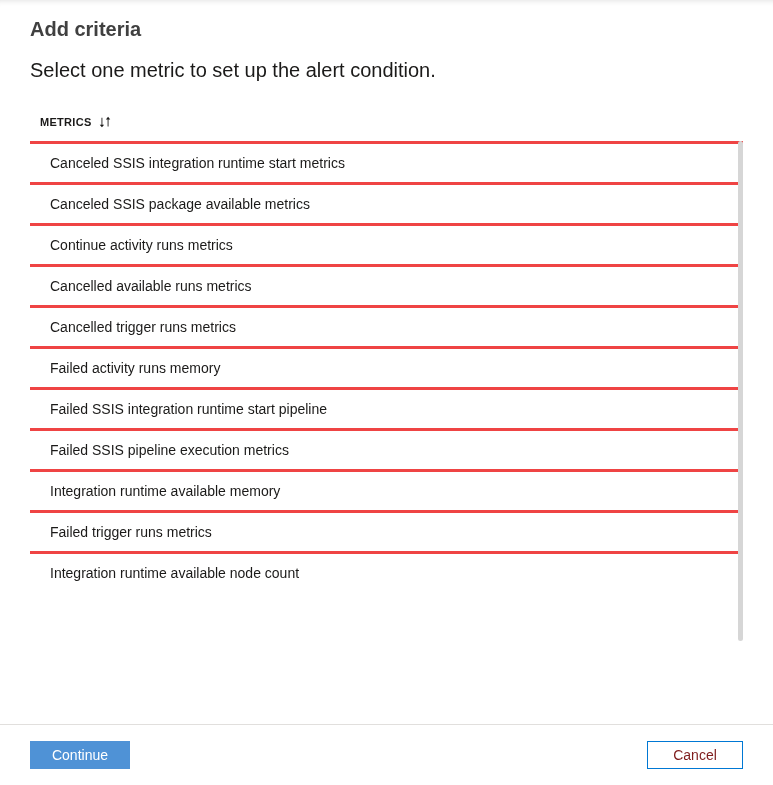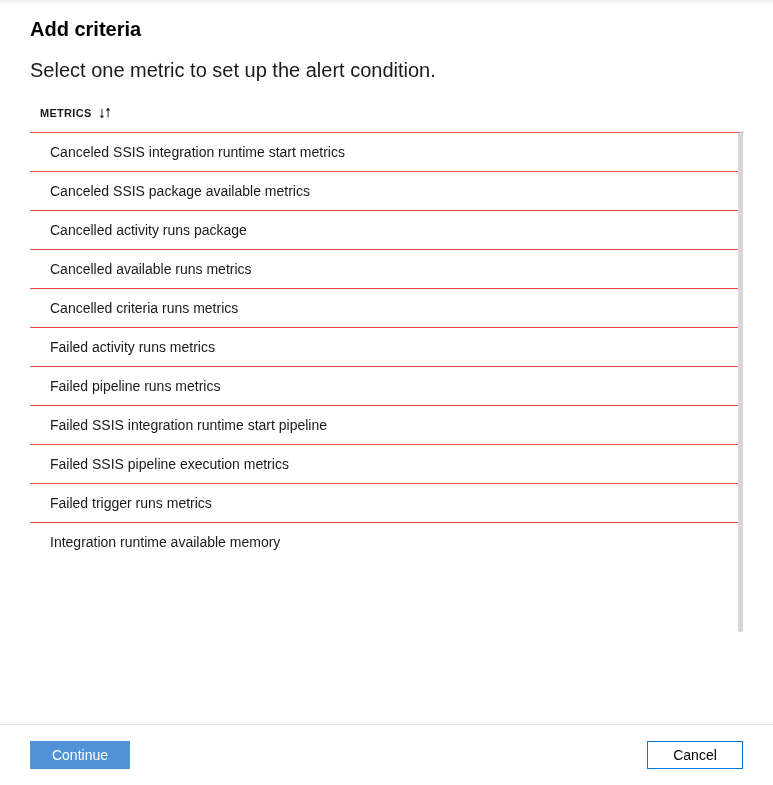--- a/index.html
+++ b/index.html
@@ -25,28 +25,28 @@
     .content-area {
       padding: 18px 30px 0 30px;
       flex: 1;
       overflow: hidden;
       display: flex;
       flex-direction: column;
     }
     .panel-title {
       font-size: 20px;
       font-weight: 600;
-      color: #000000;
+      color: #404040;
       margin-bottom: 18px;
     }
     .panel-subtitle {
       font-size: 20px;
       font-weight: 400;
       color: #1b1a19;
-      margin-bottom: 24px;
+      margin-bottom: 33px;
     }
     .metrics-header {
       display: inline-flex;
       align-items: center;
       gap: 6px;
       padding: 0 10px 12px 10px;
       cursor: pointer;
       user-select: none;
     }
     .metrics-header-label {
@@ -76,21 +76,21 @@
       top: 0;
       width: 5px;
       height: 500px;
       background: #d6d6d6;
       border-radius: 3px;
     }
     .metric-row {
       padding: 11px 20px;
       font-size: 14px;
       color: #1b1a19;
-      border-top: 1px solid #ef4444;
+      border-top: 3px solid #ef4444;
       cursor: pointer;
     }
     .footer {
       border-top: 1px solid #e1dfdd;
       padding: 16px 30px;
       display: flex;
       justify-content: space-between;
       align-items: center;
       background: #ffffff;
     }
@@ -99,21 +99,21 @@
       color: #ffffff;
       border: none;
       padding: 6px 8px;
       font-size: 14px;
       font-family: inherit;
       cursor: pointer;
       min-width: 100px;
     }
     .btn-secondary {
       background: #ffffff;
-      color: #000000;
+      color: #7f1d1d;
       border: 1px solid #0078d4;
       padding: 5px 18px;
       font-size: 14px;
       font-family: inherit;
       cursor: pointer;
       min-width: 96px;
     }
   </style>
 </head>
 <body>
@@ -131,29 +131,29 @@
       <svg class="sort-icon" viewBox="0 0 16 16">
         <path d="M5 3 L5 11 L3 11 L5.5 14 L8 11 L6 11 L6 3 Z" transform="translate(-1,0)"></path>
         <path d="M11 13 L11 5 L13 5 L10.5 2 L8 5 L10 5 L10 13 Z" transform="translate(1,0)"></path>
       </svg>
     </div>
 
     <div class="metrics-list-wrapper">
       <div class="metrics-list">
         <div class="metric-row">Canceled SSIS integration runtime start metrics</div>
         <div class="metric-row">Canceled SSIS package available metrics</div>
-        <div class="metric-row">Cancelled activity runs package</div>
+        <div class="metric-row">Continue activity runs metrics</div>
         <div class="metric-row">Cancelled available runs metrics</div>
-        <div class="metric-row">Cancelled criteria runs metrics</div>
-        <div class="metric-row">Failed activity runs metrics</div>
-        <div class="metric-row">Failed pipeline runs metrics</div>
+        <div class="metric-row">Cancelled trigger runs metrics</div>
+        <div class="metric-row">Failed activity runs memory</div>
         <div class="metric-row">Failed SSIS integration runtime start pipeline</div>
         <div class="metric-row">Failed SSIS pipeline execution metrics</div>
+        <div class="metric-row">Integration runtime available memory</div>
         <div class="metric-row">Failed trigger runs metrics</div>
-        <div class="metric-row">Integration runtime available memory</div>
+        <div class="metric-row">Integration runtime available node count</div>
       </div>
       <div class="list-scrollbar-track"></div>
     </div>
 
   </div>
 
   <div class="footer">
     <button class="btn-primary">Continue</button>
     <button class="btn-secondary">Cancel</button>
   </div>

